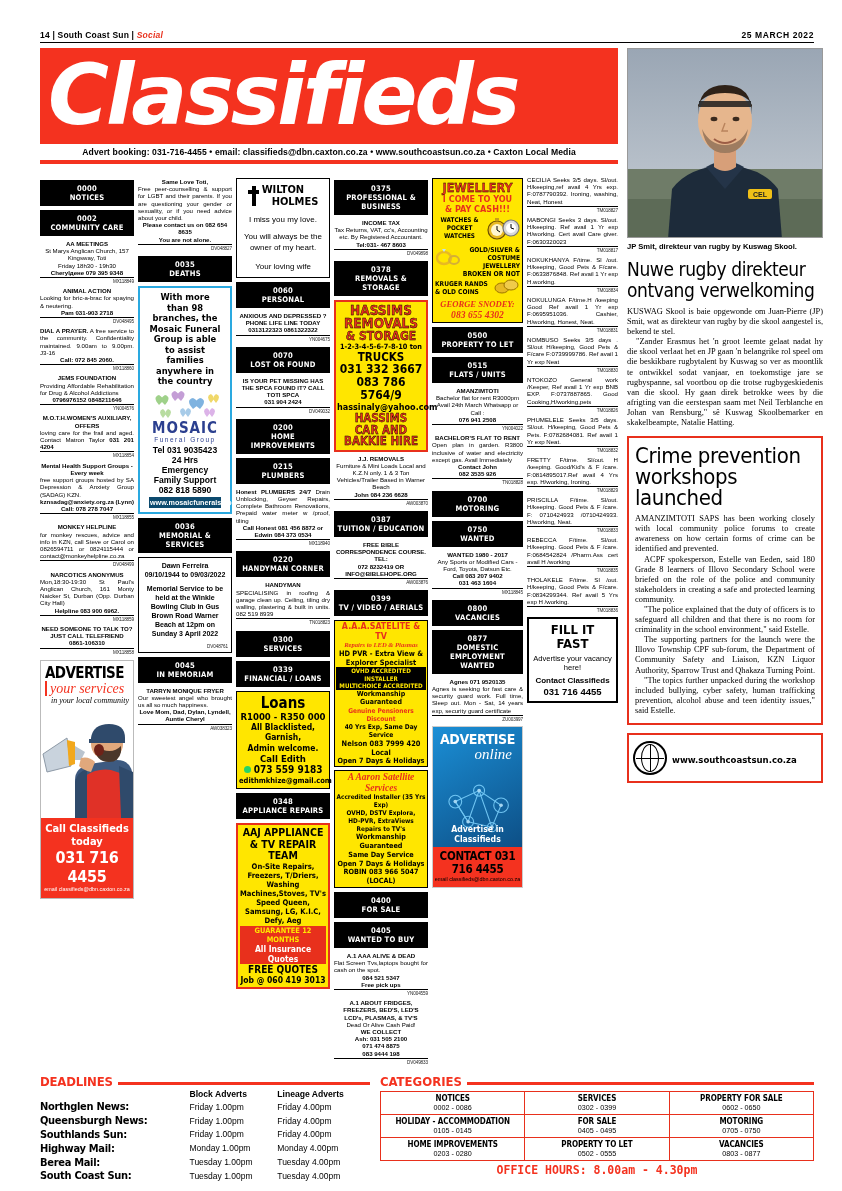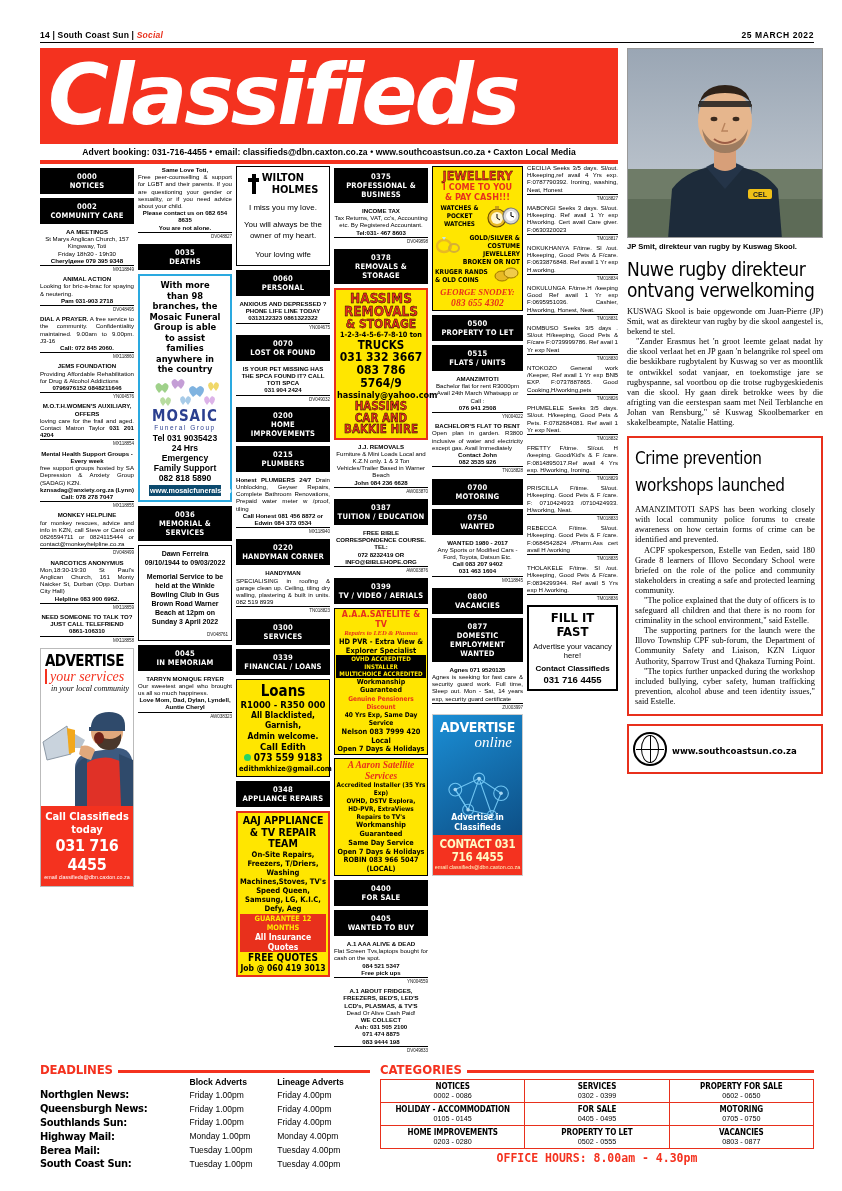--- a/index.html
+++ b/index.html
@@ -34,21 +34,21 @@
     font-family:"DejaVu Sans", sans-serif;
     font-weight: 900; font-style: italic; color:#fff;
     font-size: 83px; line-height: 96px; letter-spacing:-3px;
     padding-left: 8px; white-space:nowrap;
   }
   .booking { font-size: 8.6px; font-weight:bold; text-align:center;
              padding: 3px 0 3px 0; letter-spacing:.1px; }
   .redline { height:4px; background:#f4321f; }
 
   
-  .cols { display:flex; gap:4px; margin-top:0; }
+  .cols { display:flex; gap:4px; margin-top:12px; }
   .col { width: 94px; }
 
   .cat {
     background:#000; color:#fff; text-align:center;
     font-family:"DejaVu Sans Condensed","Liberation Sans", sans-serif;
     font-weight:bold; font-size:7.6px; line-height:9px;
     padding:4px 2px; margin: 4px 0 4px 0; letter-spacing:.2px;
   }
   .ad { font-size:6.1px; line-height:7.2px; text-align:justify; margin-bottom:2px; }
   .ad .hd { font-weight:bold; text-align:center; display:block; }
@@ -618,21 +618,21 @@
                 <g fill="#bfe9ff">
                   <circle cx="20" cy="30" r="2"></circle>
                     <circle cx="46" cy="18" r="2"></circle>
                   <circle cx="70" cy="34" r="2"></circle>
                     <circle cx="34" cy="52" r="2"></circle>
                   <circle cx="60" cy="58" r="2"></circle>
                 </g>
               </svg>
               <div style="position:absolute;left:0;right:0;bottom:3px;color:#fff;font-family:'DejaVu Sans Condensed','Liberation Sans',sans-serif;font-weight:bold;font-size:8.6px;">Advertise in Classifieds</div>
             </div>
-            <div style="background:#f4321f;color:#fef9c3;text-align:center;padding:3px 1px 4px 1px;">
+            <div style="background:#f4321f;color:#000000;text-align:center;padding:3px 1px 4px 1px;">
               <div style="font-family:'DejaVu Sans Condensed','Liberation Sans',sans-serif;font-weight:bold;font-size:11.5px;line-height:13px;letter-spacing:-.3px;">CONTACT 031 716 4455</div>
               <div style="font-size:5.4px;line-height:7px;">email classifieds@dbn.caxton.co.za</div>
             </div>
           </div>
         </div>
 
         <div class="col">
           <div id="c6-ads">
               <div class="ad"><span>CECILIA Seeks 3/5 days. Sl/out. H/keeping,ref avail 4 Yrs exp. F:0787790392. Ironing, washing, Neat, Honest</span><div class="ref">TM018827</div></div>
               <div class="ad"><span>MABONGI Seeks 3 days. Sl/out. H/keeping. Ref avail 1 Yr exp H/working. Cert avail Care giver. F:0630320023</span><div class="ref">TM018817</div></div>
@@ -699,21 +699,21 @@
       </div>
       <div class="caption">JP Smit, direkteur van rugby by Kuswag Skool.</div>
 
       <div class="headline">Nuwe rugby direkteur ontvang verwelkoming</div>
       <div class="artbody">
         <p class="first">KUSWAG Skool is baie opgewonde om Juan-Pierre (JP) Smit, wat as direkteur van rugby by die skool aangestel is, bekend te stel.</p>
         <p>"Zander Erasmus het 'n groot leemte gelaat nadat hy die skool verlaat het en JP gaan 'n belangrike rol speel om die beskikbare rugbytalent by Kuswag so ver as moontlik te ontwikkel sodat vanjaar, en toekomstige jare se rugbyspanne, sal voortbou op die trotse rugbygeskiedenis van die skool. Hy gaan direk betrokke wees by die afrigting van die eerstespan saam met Neil Terblanche en Johan van Rensburg," sê Kuswag Skoolbemarker en skakelbeampte, Natalie Hatting.</p>
       </div>
 
       <div class="crimebox">
-        <div class="headline" style="font-size:17px;line-height:27px;">Crime prevention workshops launched</div>
+        <div class="headline" style="font-size:22px;line-height:21px;">Crime prevention workshops launched</div>
         <div class="artbody">
           <p class="first">AMANZIMTOTI SAPS has been working closely with local community police forums to create awareness on how certain forms of crime can be identified and prevented.</p>
           <p>ACPF spokesperson, Estelle van Eeden, said 180 Grade 8 learners of Illovo Secondary School were briefed on the role of the police and community stakeholders in creating a safe and protected learning community.</p>
           <p>"The police explained that the duty of officers is to safeguard all children and that there is no room for criminality in the school environment," said Estelle.</p>
           <p>The supporting partners for the launch were the Illovo Township CPF sub-forum, the Department of Community Safety and Liaison, KZN Liquor Authority, Sparrow Trust and Qhakaza Turning Point.</p>
           <p>"The topics further unpacked during the workshop included bullying, cyber safety, human trafficking prevention, alcohol abuse and teen identity issues," said Estelle.</p>
         </div>
       </div>
 
       <div class="website-box">

